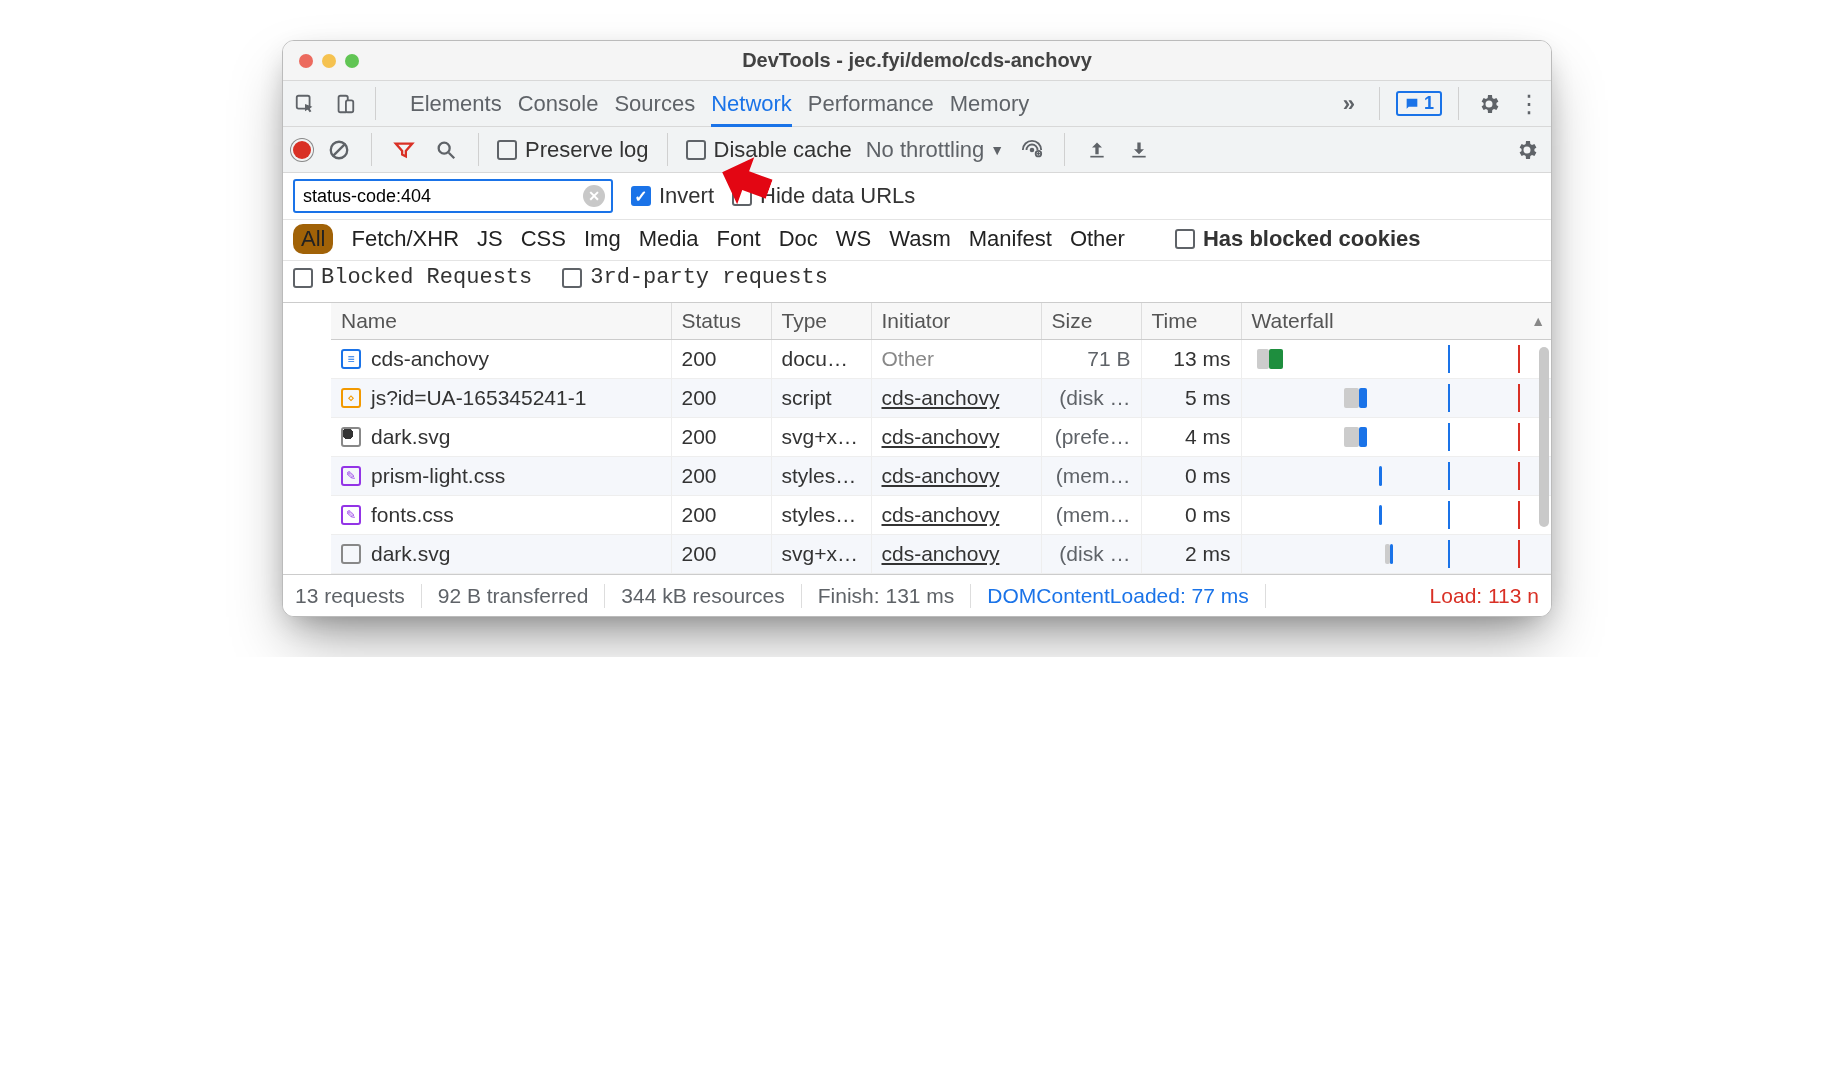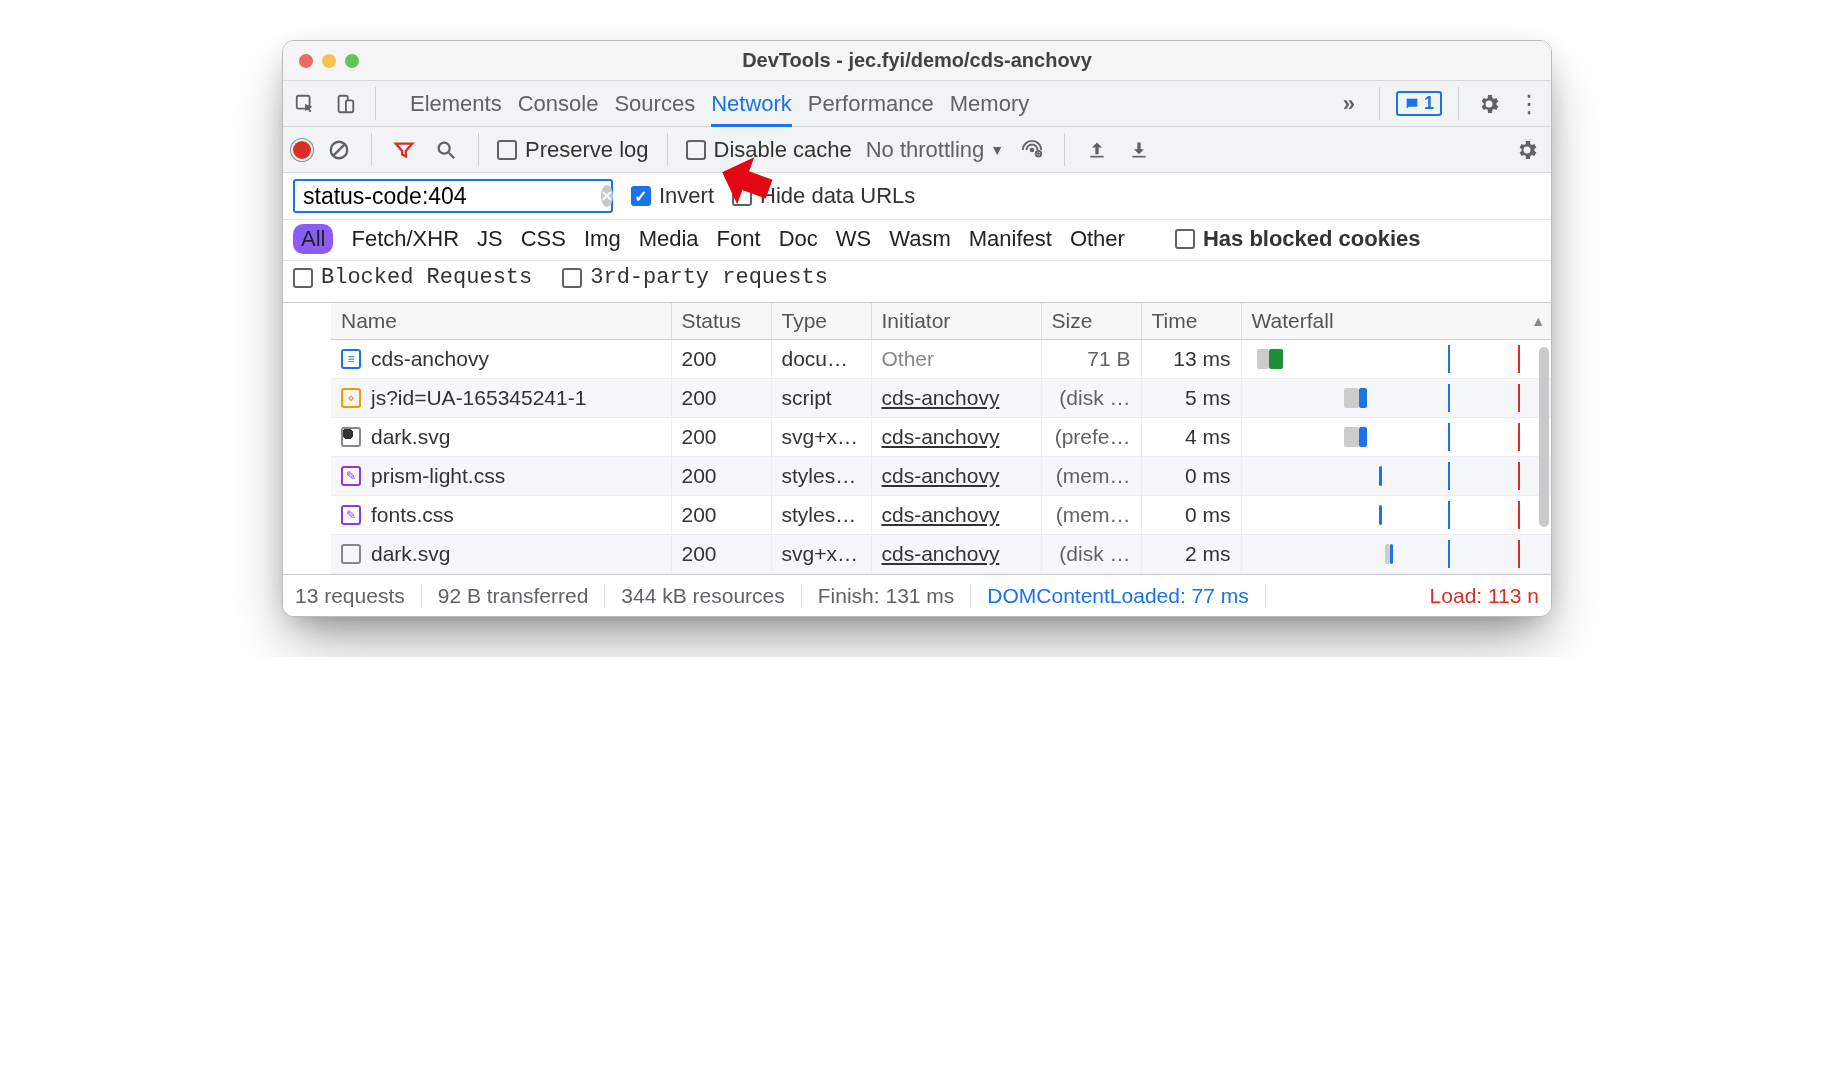--- a/index.html
+++ b/index.html
@@ -79,38 +79,38 @@
   .filterrow {
     display:flex;
     align-items:center;
     padding:6px 10px;
     gap:18px;
     border-bottom: 1px solid #e4e4e4;
     flex-wrap:wrap;
     position:relative;
   }
   .filterbox { display:flex; align-items:center; border:2px solid #1a73e8; border-radius:3px; width:320px; height:34px; padding:0 6px;}
-  .filterbox input { border:none; outline:none; flex:1; font-size:23px; background:transparent;}
+  .filterbox input { border:none; outline:none; flex:1; font-size:18px; background:transparent;}
   .clear { width:22px;height:22px;border-radius:50%;background:#c8c8c8;color:#fff;display:inline-flex;align-items:center;justify-content:center;font-size:14px;font-weight:bold;}
 
   .arrow-annot {
     position:absolute; left:428px; top:-24px; color:#e30613; font-size:54px; transform:rotate(20deg);
   }
 
   
   .typesrow {
     display:flex;
     align-items:center;
     padding: 4px 10px 6px 10px;
     gap:18px;
     border-bottom:1px solid #e4e4e4;
     flex-wrap:wrap;
   }
   .pill { color:#222; }
-  .pill.active { background:#8b5cf6; border-radius:10px; padding:2px 8px;}
+  .pill.active { background:#a16207; border-radius:10px; padding:2px 8px;}
   .reqrow {
     display:flex;
     align-items:center;
     padding: 4px 10px 12px 10px;
     gap:30px;
     border-bottom:1px solid #ccc;
     font-family:Liberation Mono, monospace;
   }
 
   

